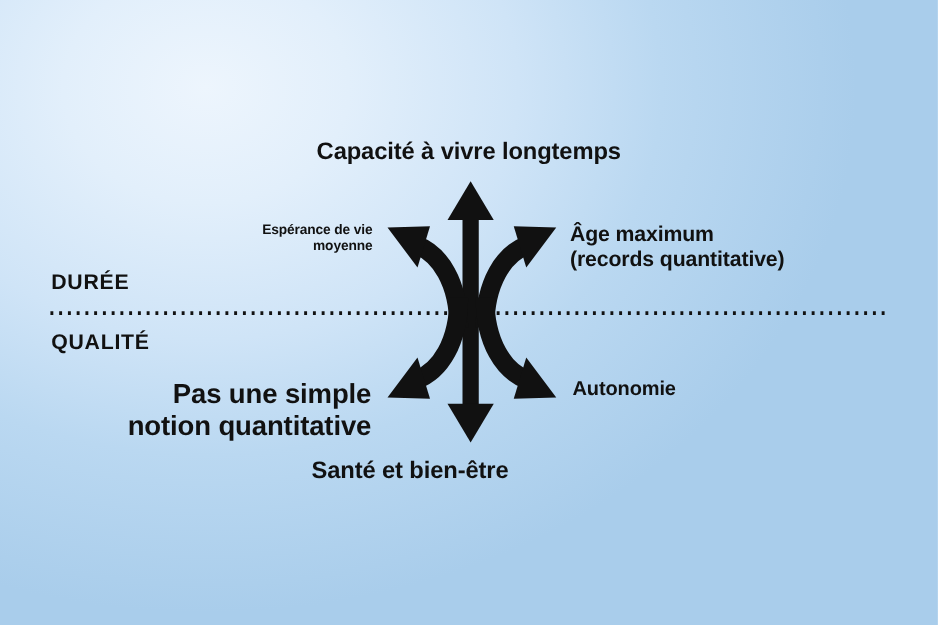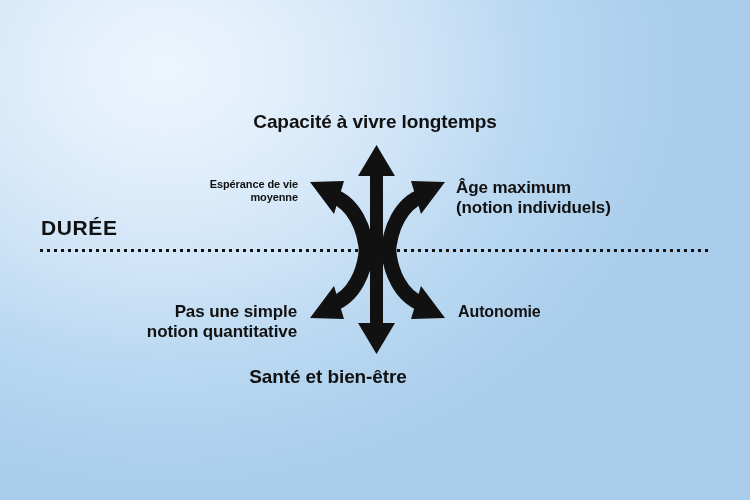--- a/index.html
+++ b/index.html
@@ -72,42 +72,42 @@
     top: 178px;
     width: 298px;
     text-align: right;
     font-size: 11px;
   }
   .lbl-left-down {
     left: 0;
     top: 302px;
     width: 297px;
     text-align: right;
-    font-size: 17px;
+    font-size: 22px;
   }
   .lbl-right-up {
     left: 456px;
     top: 178px;
     width: 290px;
     text-align: left;
     font-size: 17px;
   }
   .lbl-right-down {
     left: 458px;
     top: 303px;
     width: 290px;
     text-align: left;
     font-size: 16px;
   }
   .axis-lbl {
     position: absolute;
     left: 41px;
     color: #111111;
     font-weight: bold;
-    font-size: 21px;
+    font-size: 17px;
     letter-spacing: 0.6px;
   }
   .axis-duree   { top: 216px; }
   .axis-qualite { top: 264px; }
 </style>
 </head>
 <body>
 
 <div id="stage">
 
@@ -142,25 +142,26 @@
     </g>
 
   </svg>
 
   <div class="lbl lbl-top">Capacité à vivre longtemps</div>
 
   <div class="lbl lbl-left-up">Espérance de vie
 moyenne</div>
 
   <div class="lbl lbl-right-up">Âge maximum
-(notion individuels)</div>
+(records quantitative)</div>
 
   <div class="lbl lbl-left-down">Pas une simple
 notion quantitative</div>
 
   <div class="lbl lbl-right-down">Autonomie</div>
 
   <div class="lbl lbl-bottom">Santé et bien-être</div>
 
   <div class="axis-lbl axis-duree">DURÉE</div>
 
+  <div class="axis-lbl axis-qualite">QUALITÉ</div>
 
 </div>
 
 </body></html>

